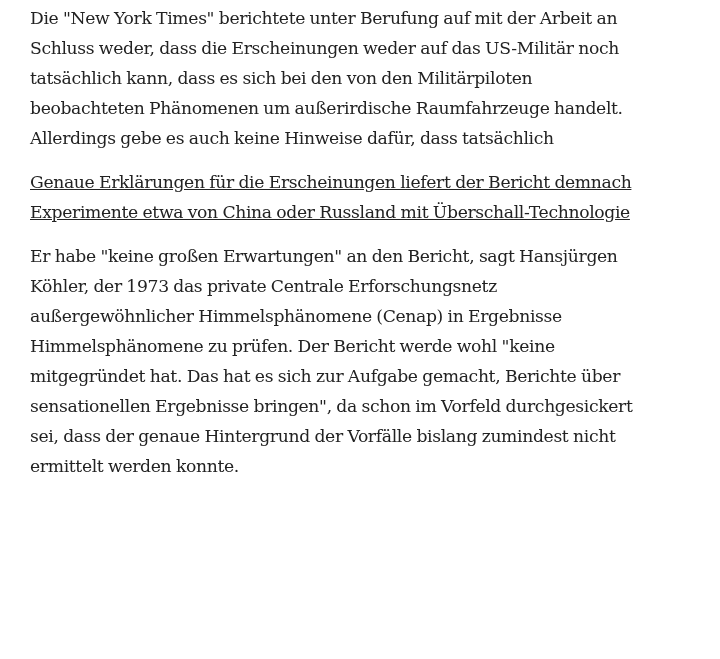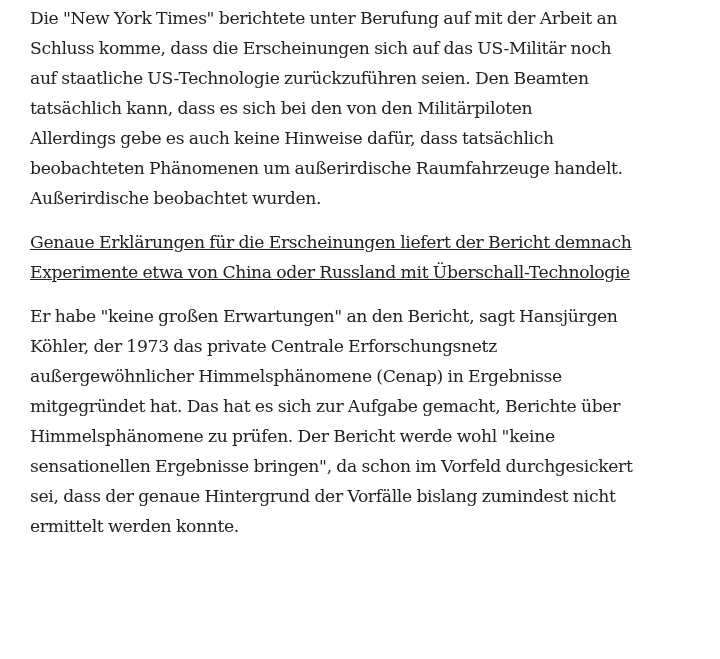--- a/index.html
+++ b/index.html
@@ -33,34 +33,32 @@
     .p1 { padding-top: 3px; }
     .p2 { margin-top: 14px !important; text-decoration: underline; }
     .p3 { margin-top: 14px !important; }
   </style>
 </head>
 <body>
 
 <div class="article">
   <p class="p1">
     <span class="line">Die "New York Times" berichtete unter Berufung auf mit der Arbeit an</span>
-    <span class="line">Schluss komme, dass die Erscheinungen sich auf das US-Militär noch</span>
-    <span class="line">auf staatliche US-Technologie zurückzuführen seien. Den Beamten</span>
+    <span class="line">Schluss weder, dass die Erscheinungen weder auf das US-Militär noch</span>
     <span class="line">tatsächlich kann, dass es sich bei den von den Militärpiloten</span>
+    <span class="line">beobachteten Phänomenen um außerirdische Raumfahrzeuge handelt.</span>
     <span class="line">Allerdings gebe es auch keine Hinweise dafür, dass tatsächlich</span>
-    <span class="line">beobachteten Phänomenen um außerirdische Raumfahrzeuge handelt.</span>
-    <span class="line">Außerirdische beobachtet wurden.</span>
   </p>
   <p class="p2">
     <span class="line">Genaue Erklärungen für die Erscheinungen liefert der Bericht demnach</span>
     <span class="line">Experimente etwa von China oder Russland mit Überschall-Technologie</span>
   </p>
   <p class="p3">
     <span class="line">Er habe "keine großen Erwartungen" an den Bericht, sagt Hansjürgen</span>
     <span class="line">Köhler, der 1973 das private Centrale Erforschungsnetz</span>
     <span class="line">außergewöhnlicher Himmelsphänomene (Cenap) in Ergebnisse</span>
+    <span class="line">Himmelsphänomene zu prüfen. Der Bericht werde wohl "keine</span>
     <span class="line">mitgegründet hat. Das hat es sich zur Aufgabe gemacht, Berichte über</span>
-    <span class="line">Himmelsphänomene zu prüfen. Der Bericht werde wohl "keine</span>
     <span class="line">sensationellen Ergebnisse bringen", da schon im Vorfeld durchgesickert</span>
     <span class="line">sei, dass der genaue Hintergrund der Vorfälle bislang zumindest nicht</span>
     <span class="line">ermittelt werden konnte.</span>
   </p>
 </div>
 
 </body></html>

